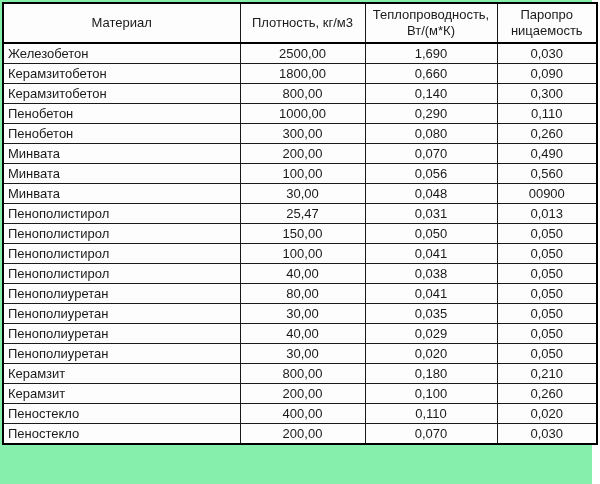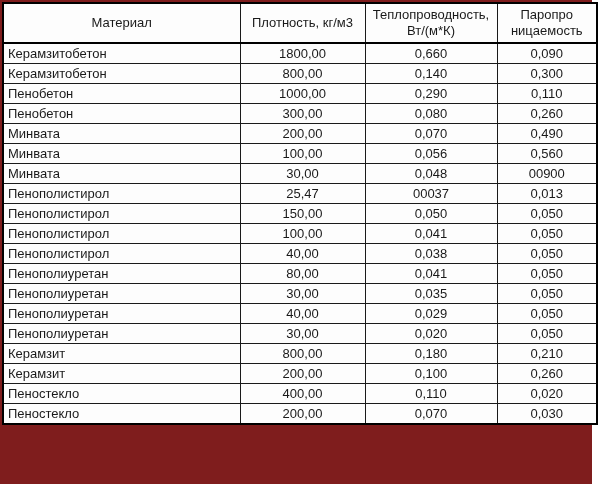--- a/index.html
+++ b/index.html
@@ -5,21 +5,21 @@
   html, body {
     margin: 0;
     padding: 0;
     background: #ffffff;
     font-family: "Liberation Sans", sans-serif;
     color: #1a1a1a;
   }
   .canvas {
     width: 592px;
     height: 484px;
-    background: #7f1d1d;
+    background: #86efac;
     box-sizing: border-box;
     padding: 2px 3px 3px 2px;
   }
   table.materials {
     border-collapse: collapse;
     table-layout: fixed;
     width: 594px;
     background: #fdfdfd;
     border: 2px solid #000000;
   }
@@ -70,20 +70,26 @@
     <thead>
       <tr>
         <th>Материал</th>
         <th>Плотность, кг/м3</th>
         <th>Теплопроводность, Вт/(м*К)</th>
         <th>Паропро ницаемость</th>
       </tr>
     </thead>
     <tbody>
         <tr>
+          <td class="col-material">Железобетон</td>
+          <td class="col-num">2500,00</td>
+          <td class="col-num">1,690</td>
+          <td class="col-num">0,030</td>
+        </tr>
+        <tr>
           <td class="col-material">Керамзитобетон</td>
           <td class="col-num">1800,00</td>
           <td class="col-num">0,660</td>
           <td class="col-num">0,090</td>
         </tr>
         <tr>
           <td class="col-material">Керамзитобетон</td>
           <td class="col-num">800,00</td>
           <td class="col-num">0,140</td>
           <td class="col-num">0,300</td>
@@ -114,21 +120,21 @@
         </tr>
         <tr>
           <td class="col-material">Минвата</td>
           <td class="col-num">30,00</td>
           <td class="col-num">0,048</td>
           <td class="col-num">00900</td>
         </tr>
         <tr>
           <td class="col-material">Пенополистирол</td>
           <td class="col-num">25,47</td>
-          <td class="col-num">00037</td>
+          <td class="col-num">0,031</td>
           <td class="col-num">0,013</td>
         </tr>
         <tr>
           <td class="col-material">Пенополистирол</td>
           <td class="col-num">150,00</td>
           <td class="col-num">0,050</td>
           <td class="col-num">0,050</td>
         </tr>
         <tr>
           <td class="col-material">Пенополистирол</td>

